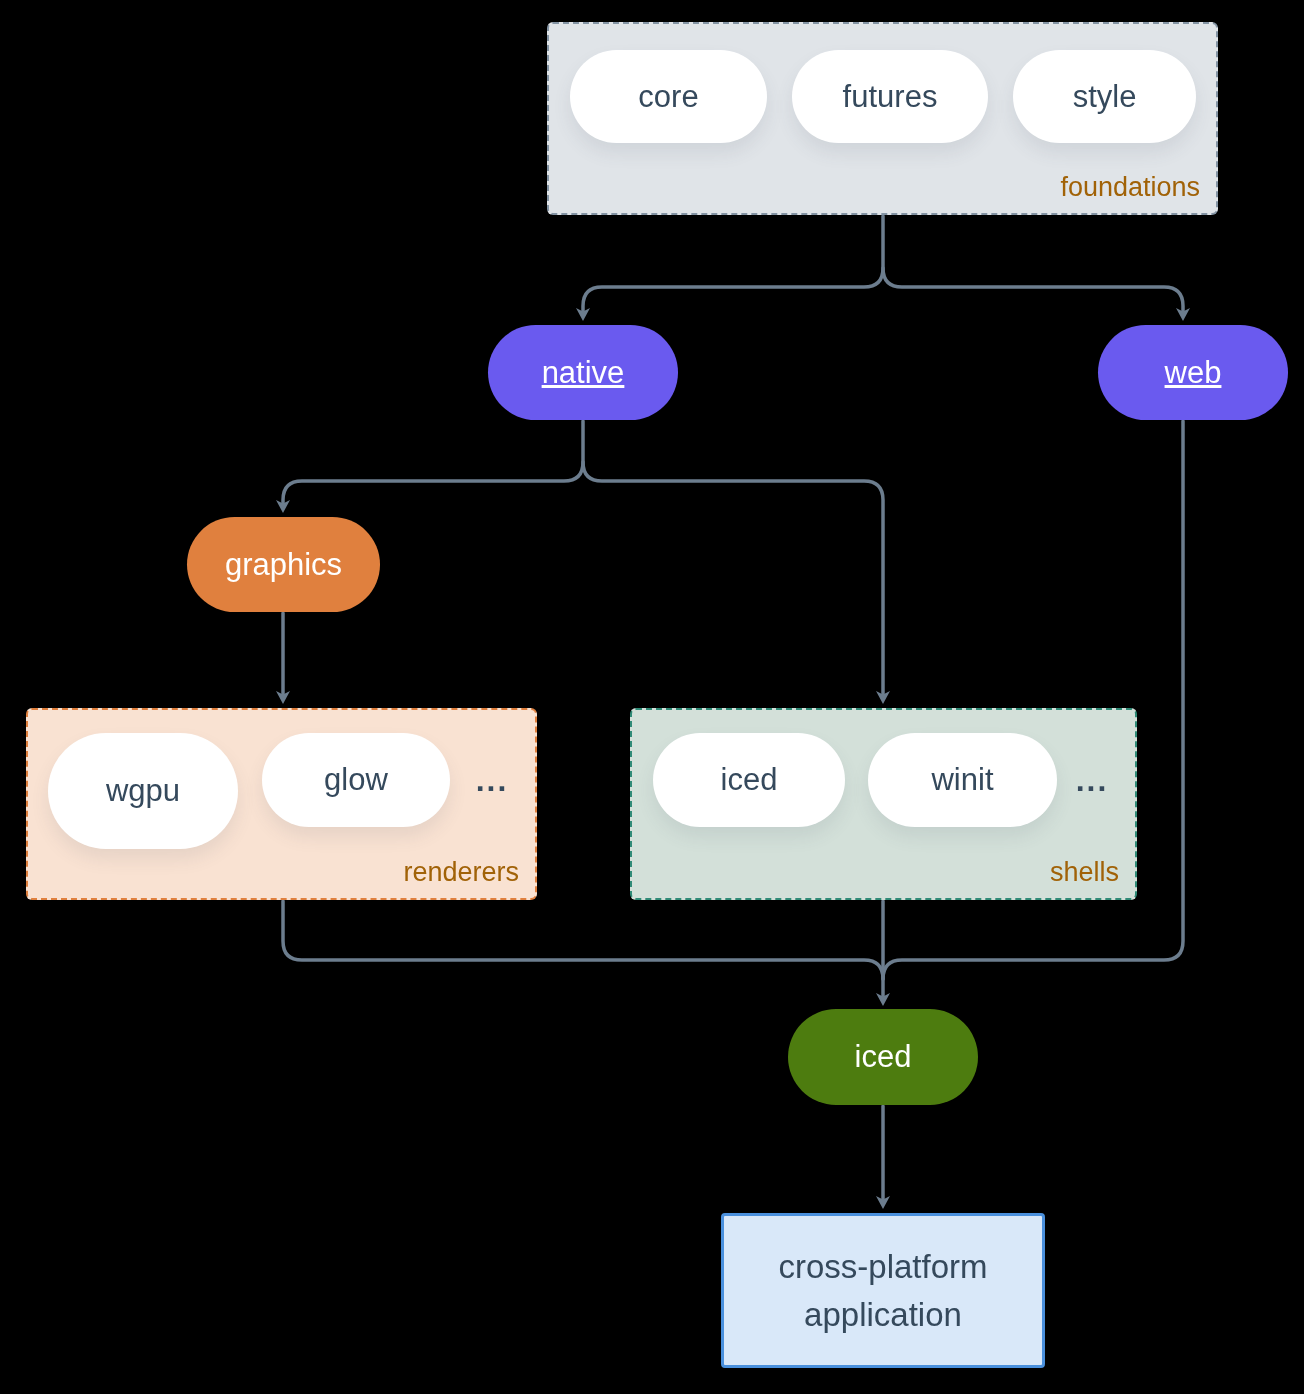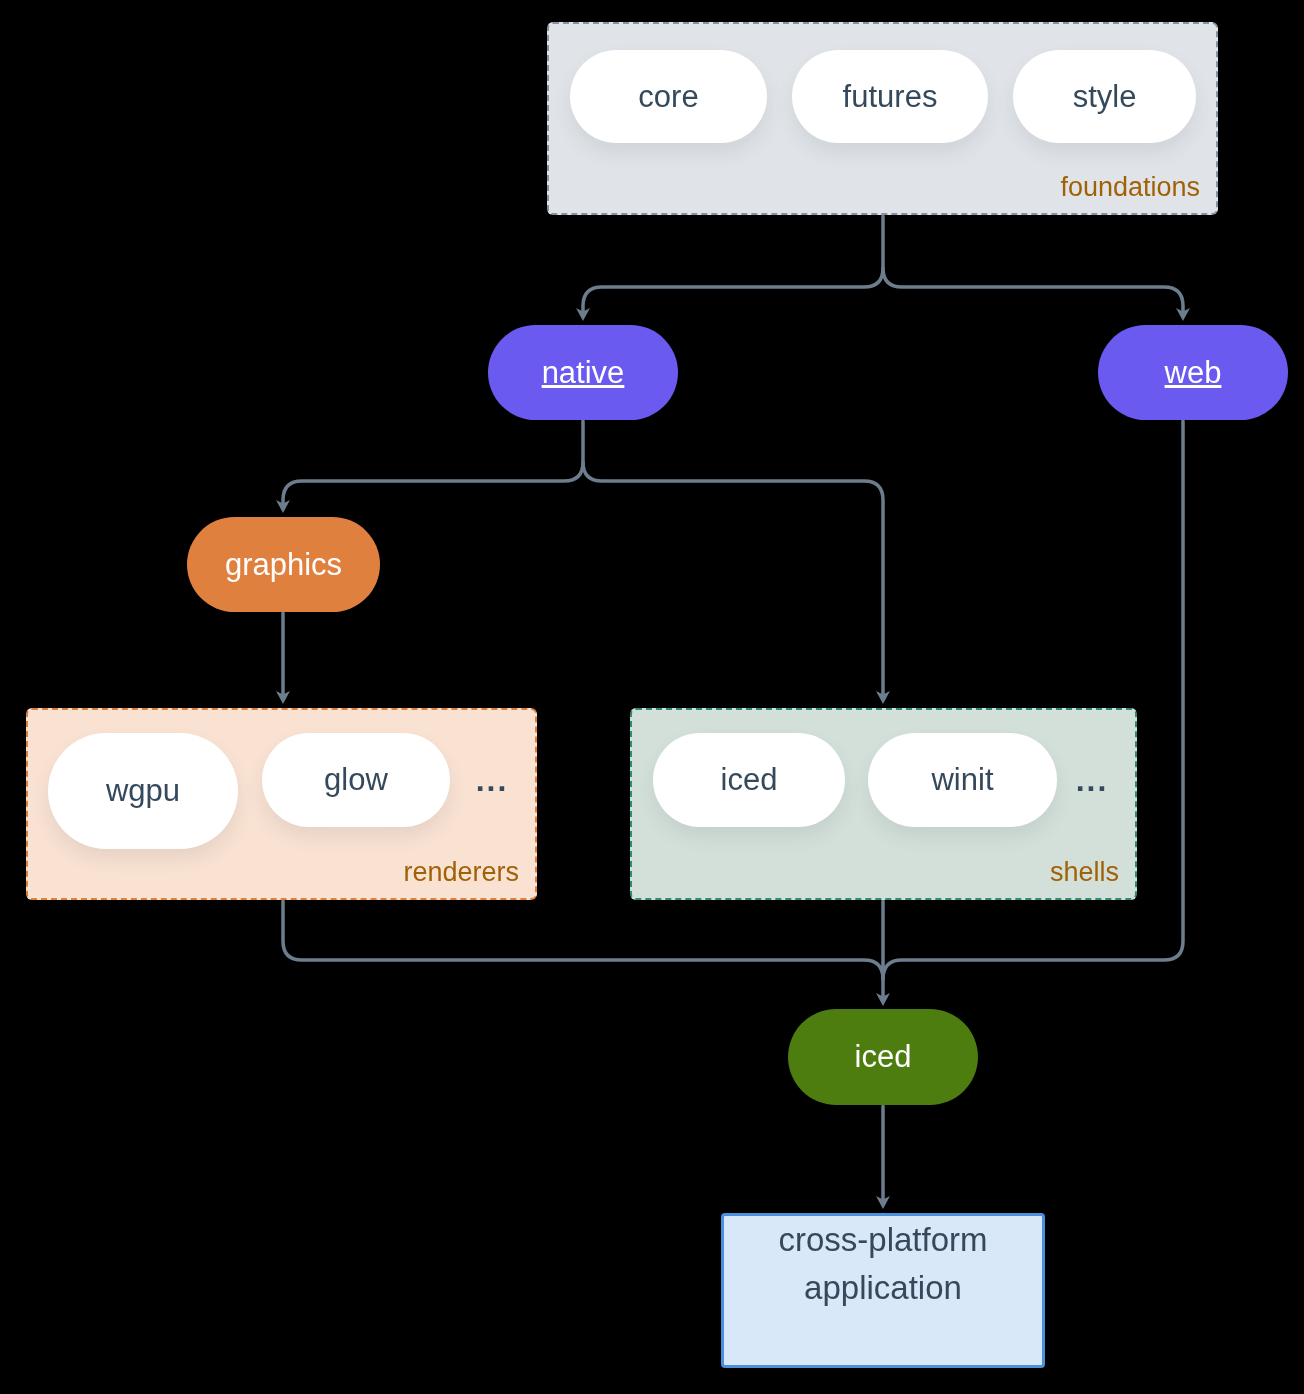--- a/index.html
+++ b/index.html
@@ -54,21 +54,21 @@
     letter-spacing:2px;
   }
 
   .app-box{
     position:absolute;
     left:721px;top:1213px;width:324px;height:155px;
     background:#D9E8F9;
     border:3px solid #4A90DD;
     border-radius:4px;
     box-sizing:border-box;
-    display:flex;align-items:flex-start;justify-content:center;
+    display:flex;align-items:center;justify-content:center;
     text-align:center;
     font-size:33px;line-height:1.45;
     color:#35495C;
     padding:0 28px;
   }
 </style>
 </head>
 <body>
 
 <div id="canvas">

